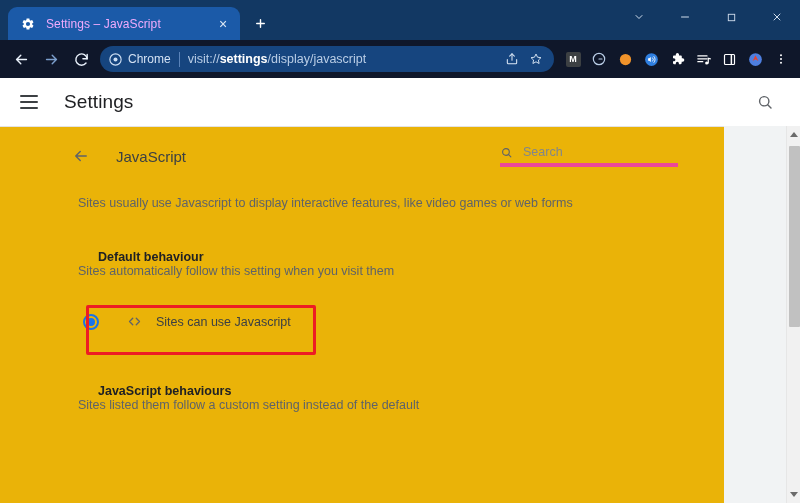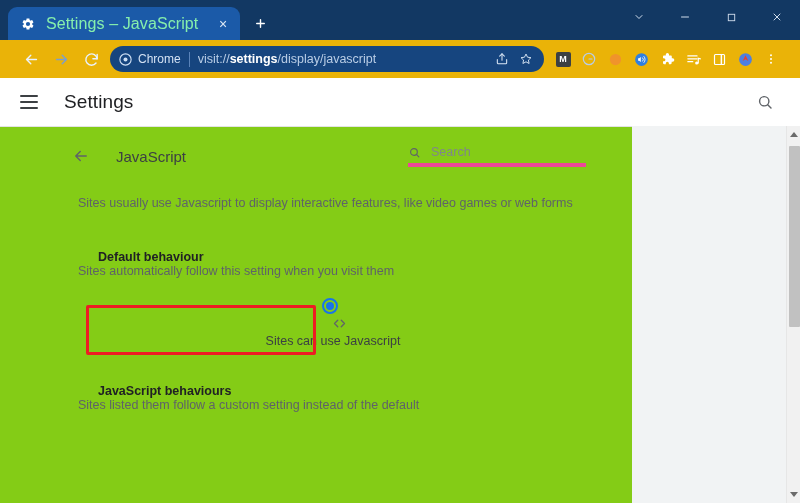--- a/index.html
+++ b/index.html
@@ -27,22 +27,22 @@
     padding: 0 8px 0 12px;
     cursor: default;
   }
   .tab-fav {
     width: 16px; height: 16px; flex: none;
     display: flex; align-items: center; justify-content: center;
     margin-right: 10px;
   }
   .tab-title {
     flex: 1 1 auto;
-    color: #86efac;
-    font-size: 16px;
+    color: #f0abfc;
+    font-size: 12px;
     white-space: nowrap; overflow: hidden; text-overflow: ellipsis;
     letter-spacing: .1px;
   }
   .tab-close {
     width: 18px; height: 18px; flex: none;
     display: flex; align-items: center; justify-content: center;
     color: #dfe9f5; font-size: 14px; line-height: 1;
     border-radius: 50%;
   }
   .newtab {
@@ -56,23 +56,23 @@
   }
   .wc {
     width: 46px; height: 34px;
     display: flex; align-items: center; justify-content: center;
     color: #cfdcec;
   }
 
   
   .toolbar {
     position: absolute; top: 40px; left: 0; width: 800px; height: 38px;
-    background: #eab308;
-    display: flex; align-items: center;
-    padding: 0 16px;
+    background: #0f172a;
+    display: flex; align-items: center;
+    padding: 0 6px;
   }
   .navbtn {
     width: 30px; height: 30px; flex: none;
     display: flex; align-items: center; justify-content: center;
     color: #e7f0fb; border-radius: 50%;
   }
   .navbtn.dim { color: #7b9fcd; }
   .omnibox {
     flex: 1 1 auto; height: 26px;
     background: #16457f;
@@ -137,22 +137,22 @@
 
   
   .page {
     position: absolute; top: 126px; left: 0;
     width: 800px; height: 377px;
     background: #f1f3f4;
     overflow: hidden;
   }
   .card {
     position: absolute; top: 0; left: 0;
-    width: 632px; height: 377px;
-    background: #84cc16;
+    width: 724px; height: 377px;
+    background: #eab308;
     border-top: 1px solid #e3e3e3;
   }
   .card-inner { padding: 0 56px 0 78px; }
 
   .row-title {
     display: flex; align-items: center;
     padding-top: 18px;
     height: 40px;
   }
   .back-arrow {
@@ -193,21 +193,20 @@
   }
   .section-sub {
     font-size: 12.5px; color: #5f6368;
   }
 
   .radio-list { margin-top: 20px; }
   .radio-row {
     display: flex; align-items: center;
     height: 48px;
     position: relative;
-    flex-direction: column;
   }
   .radio-row + .radio-row { border-top: 1px solid #e8eaed; }
   .radio {
     width: 16px; height: 16px; flex: none;
     border-radius: 50%;
     border: 2px solid #5f6368;
     position: relative;
     margin-left: 5px;
   }
   .radio.on { border-color: #1a73e8; }

